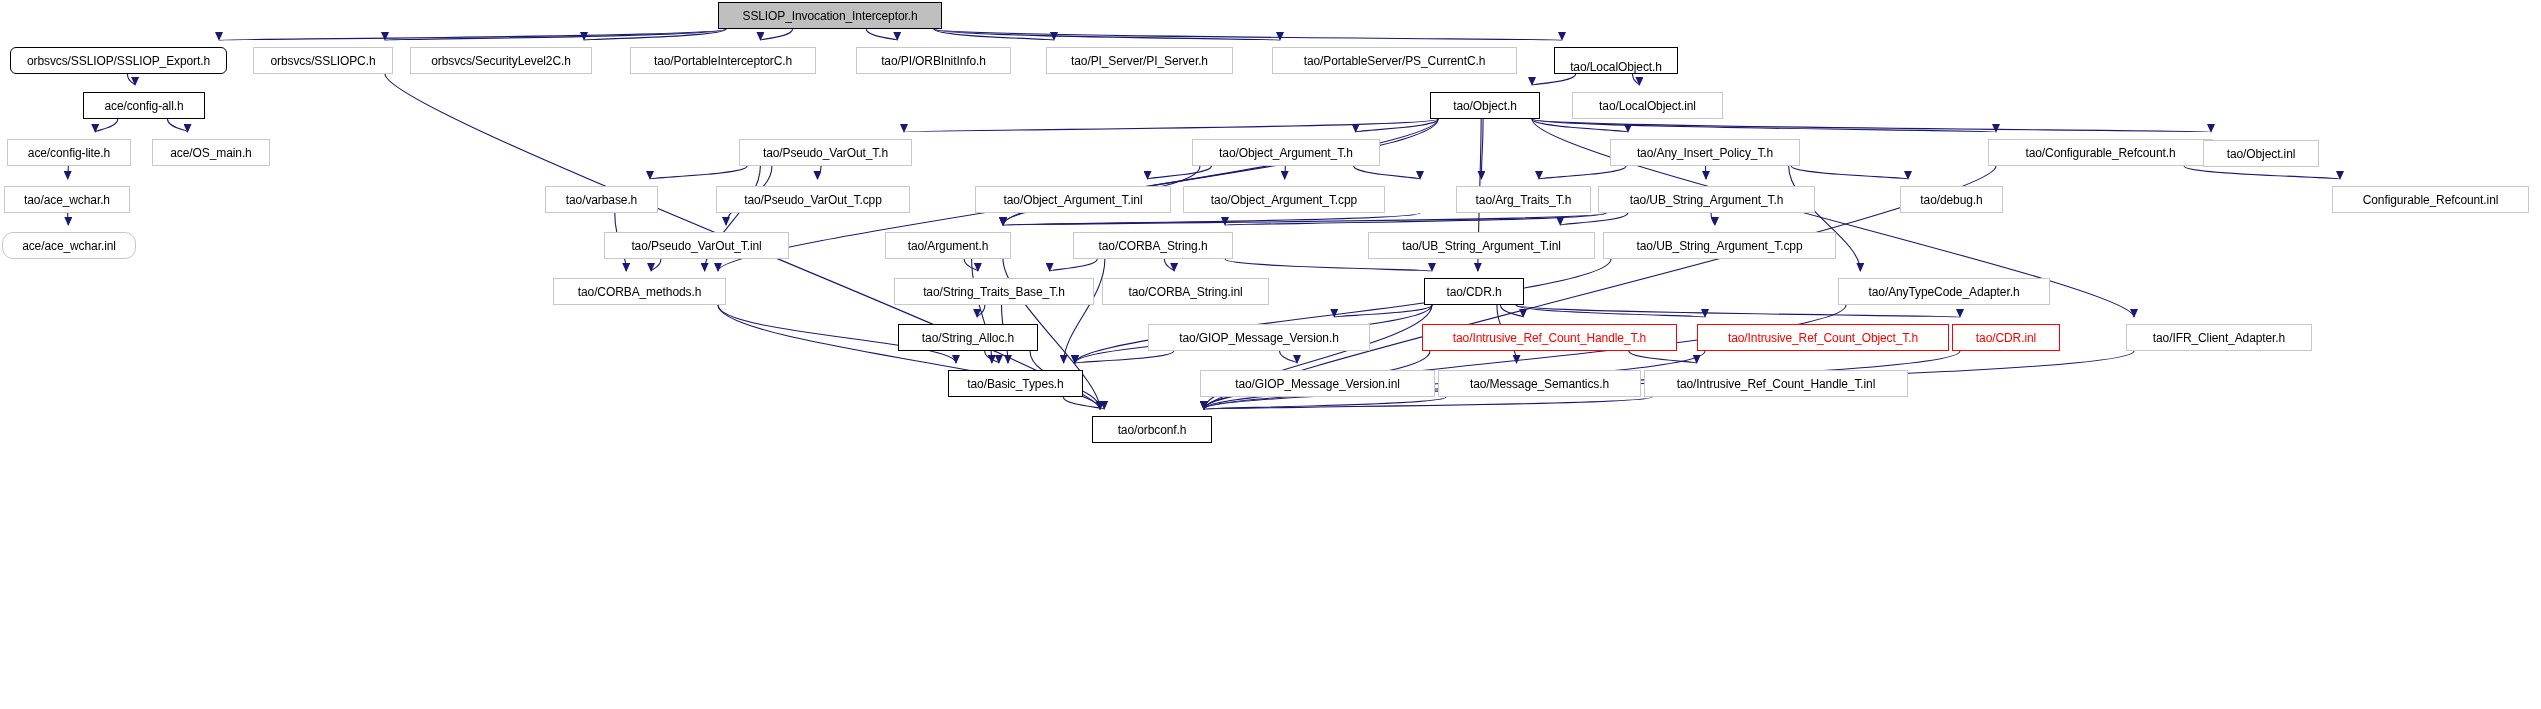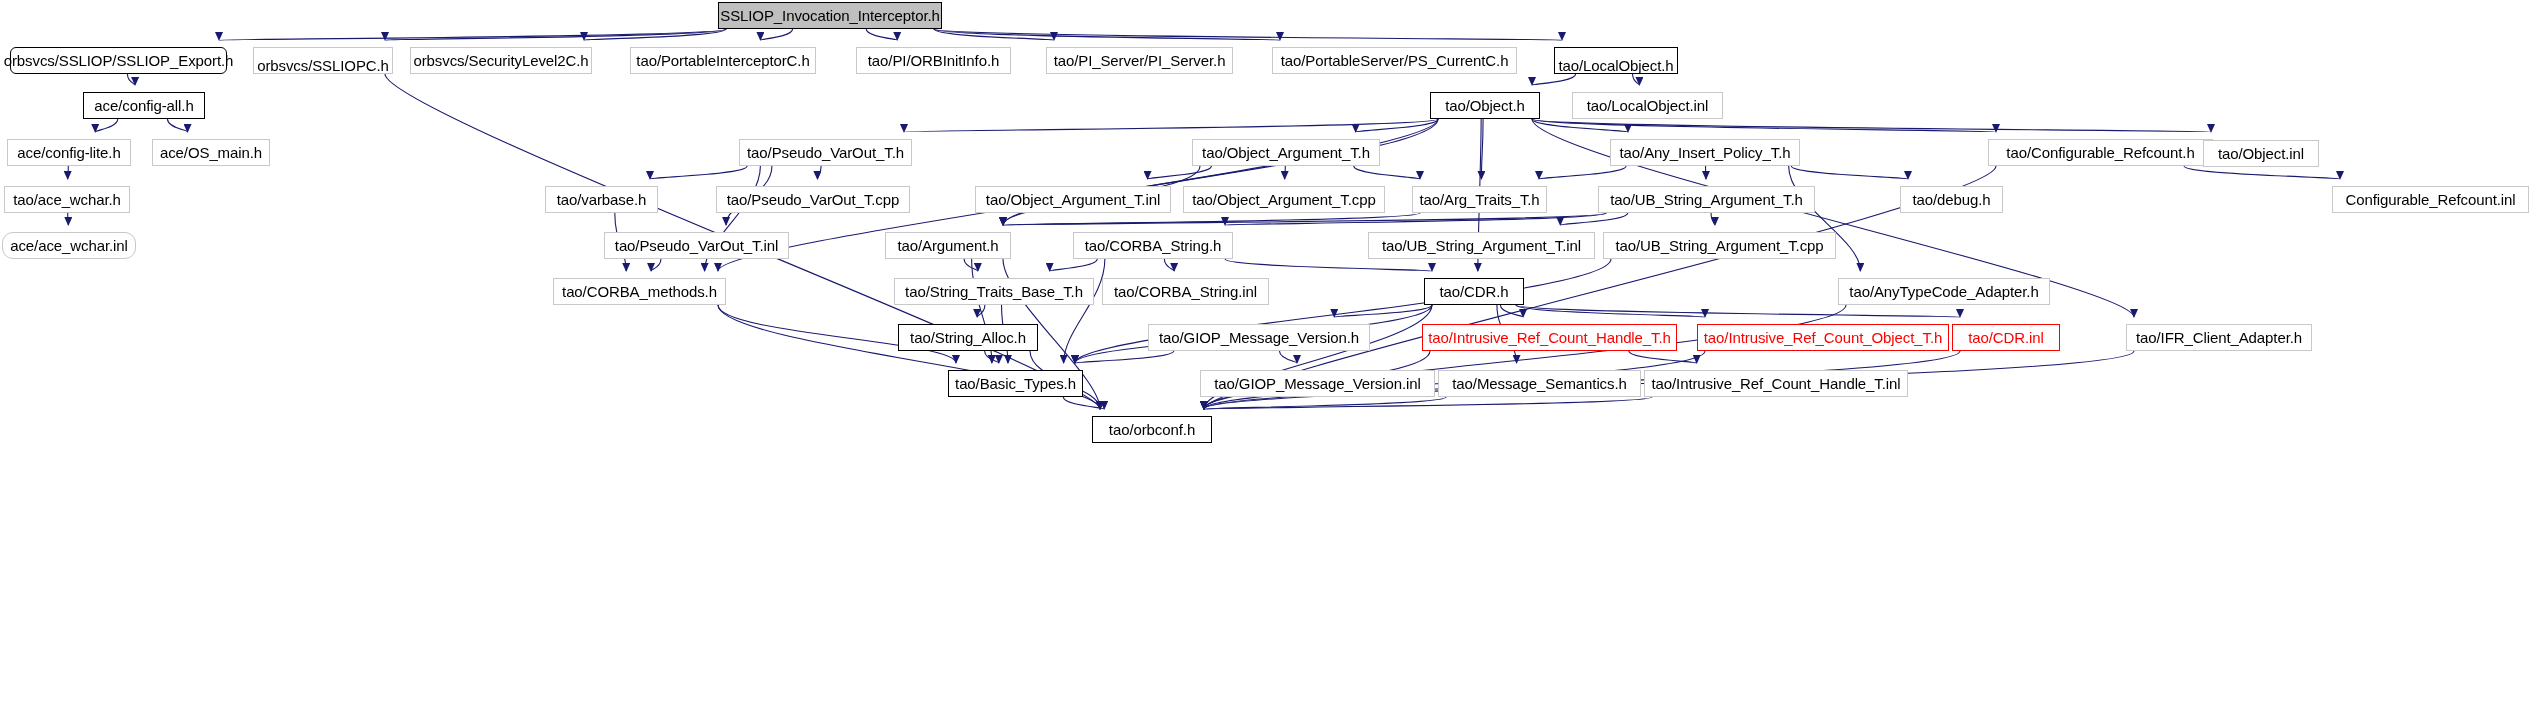--- a/index.html
+++ b/index.html
@@ -28,21 +28,21 @@
     position: absolute;
     box-sizing: border-box;
     display: flex;
     align-items: center;
     justify-content: center;
     height: 27px;
     padding: 0 7px;
     background: #ffffff;
     border: 1px solid #c8c8c8;
     color: #000000;
-    font-size: 15px;
+    font-size: 12px;
     line-height: 1;
     white-space: nowrap;
     letter-spacing: -0.1px;
     cursor: pointer;
   }
   .node.solid  { border: 1px solid #000000; }
   .node.red    { border: 1px solid #ff0000; color: #ff0000; }
   .node.root   { border: 1px solid #000000; background: #bfbfbf; }
   .node-label {
     pointer-events: none;
@@ -140,21 +140,21 @@
         <path d="M1611,259 C1611,299 1075,330 1075,363" marker-end="url(#arrow)"></path>
       </g>
   </svg>
   <div id="node-layer">
       <div class="node root" style="left: 718px; top: 2px; width: 224px;">
         <span class="node-label">SSLIOP_Invocation_Interceptor.h</span>
       </div>
       <div class="node solid" style="left: 10px; top: 47px; width: 217px; border-radius: 6px;">
         <span class="node-label">orbsvcs/SSLIOP/SSLIOP_Export.h</span>
       </div>
-      <div class="node " style="left: 253px; top: 47px; width: 140px; align-items: flex-end;">
+      <div class="node " style="left: 253px; top: 47px; width: 140px;">
         <span class="node-label">orbsvcs/SSLIOPC.h</span>
       </div>
       <div class="node " style="left: 410px; top: 47px; width: 182px;">
         <span class="node-label">orbsvcs/SecurityLevel2C.h</span>
       </div>
       <div class="node " style="left: 630px; top: 47px; width: 186px;">
         <span class="node-label">tao/PortableInterceptorC.h</span>
       </div>
       <div class="node " style="left: 856px; top: 47px; width: 155px;">
         <span class="node-label">tao/PI/ORBInitInfo.h</span>
@@ -206,21 +206,21 @@
       </div>
       <div class="node " style="left: 716px; top: 186px; width: 194px;">
         <span class="node-label">tao/Pseudo_VarOut_T.cpp</span>
       </div>
       <div class="node " style="left: 975px; top: 186px; width: 196px;">
         <span class="node-label">tao/Object_Argument_T.inl</span>
       </div>
       <div class="node " style="left: 1183px; top: 186px; width: 202px;">
         <span class="node-label">tao/Object_Argument_T.cpp</span>
       </div>
-      <div class="node " style="left: 1412px; top: 186px; width: 135px;">
+      <div class="node " style="left: 1456px; top: 186px; width: 135px;">
         <span class="node-label">tao/Arg_Traits_T.h</span>
       </div>
       <div class="node " style="left: 1598px; top: 186px; width: 217px;">
         <span class="node-label">tao/UB_String_Argument_T.h</span>
       </div>
       <div class="node " style="left: 1900px; top: 186px; width: 103px;">
         <span class="node-label">tao/debug.h</span>
       </div>
       <div class="node " style="left: 2332px; top: 186px; width: 197px;">
         <span class="node-label">Configurable_Refcount.inl</span>

